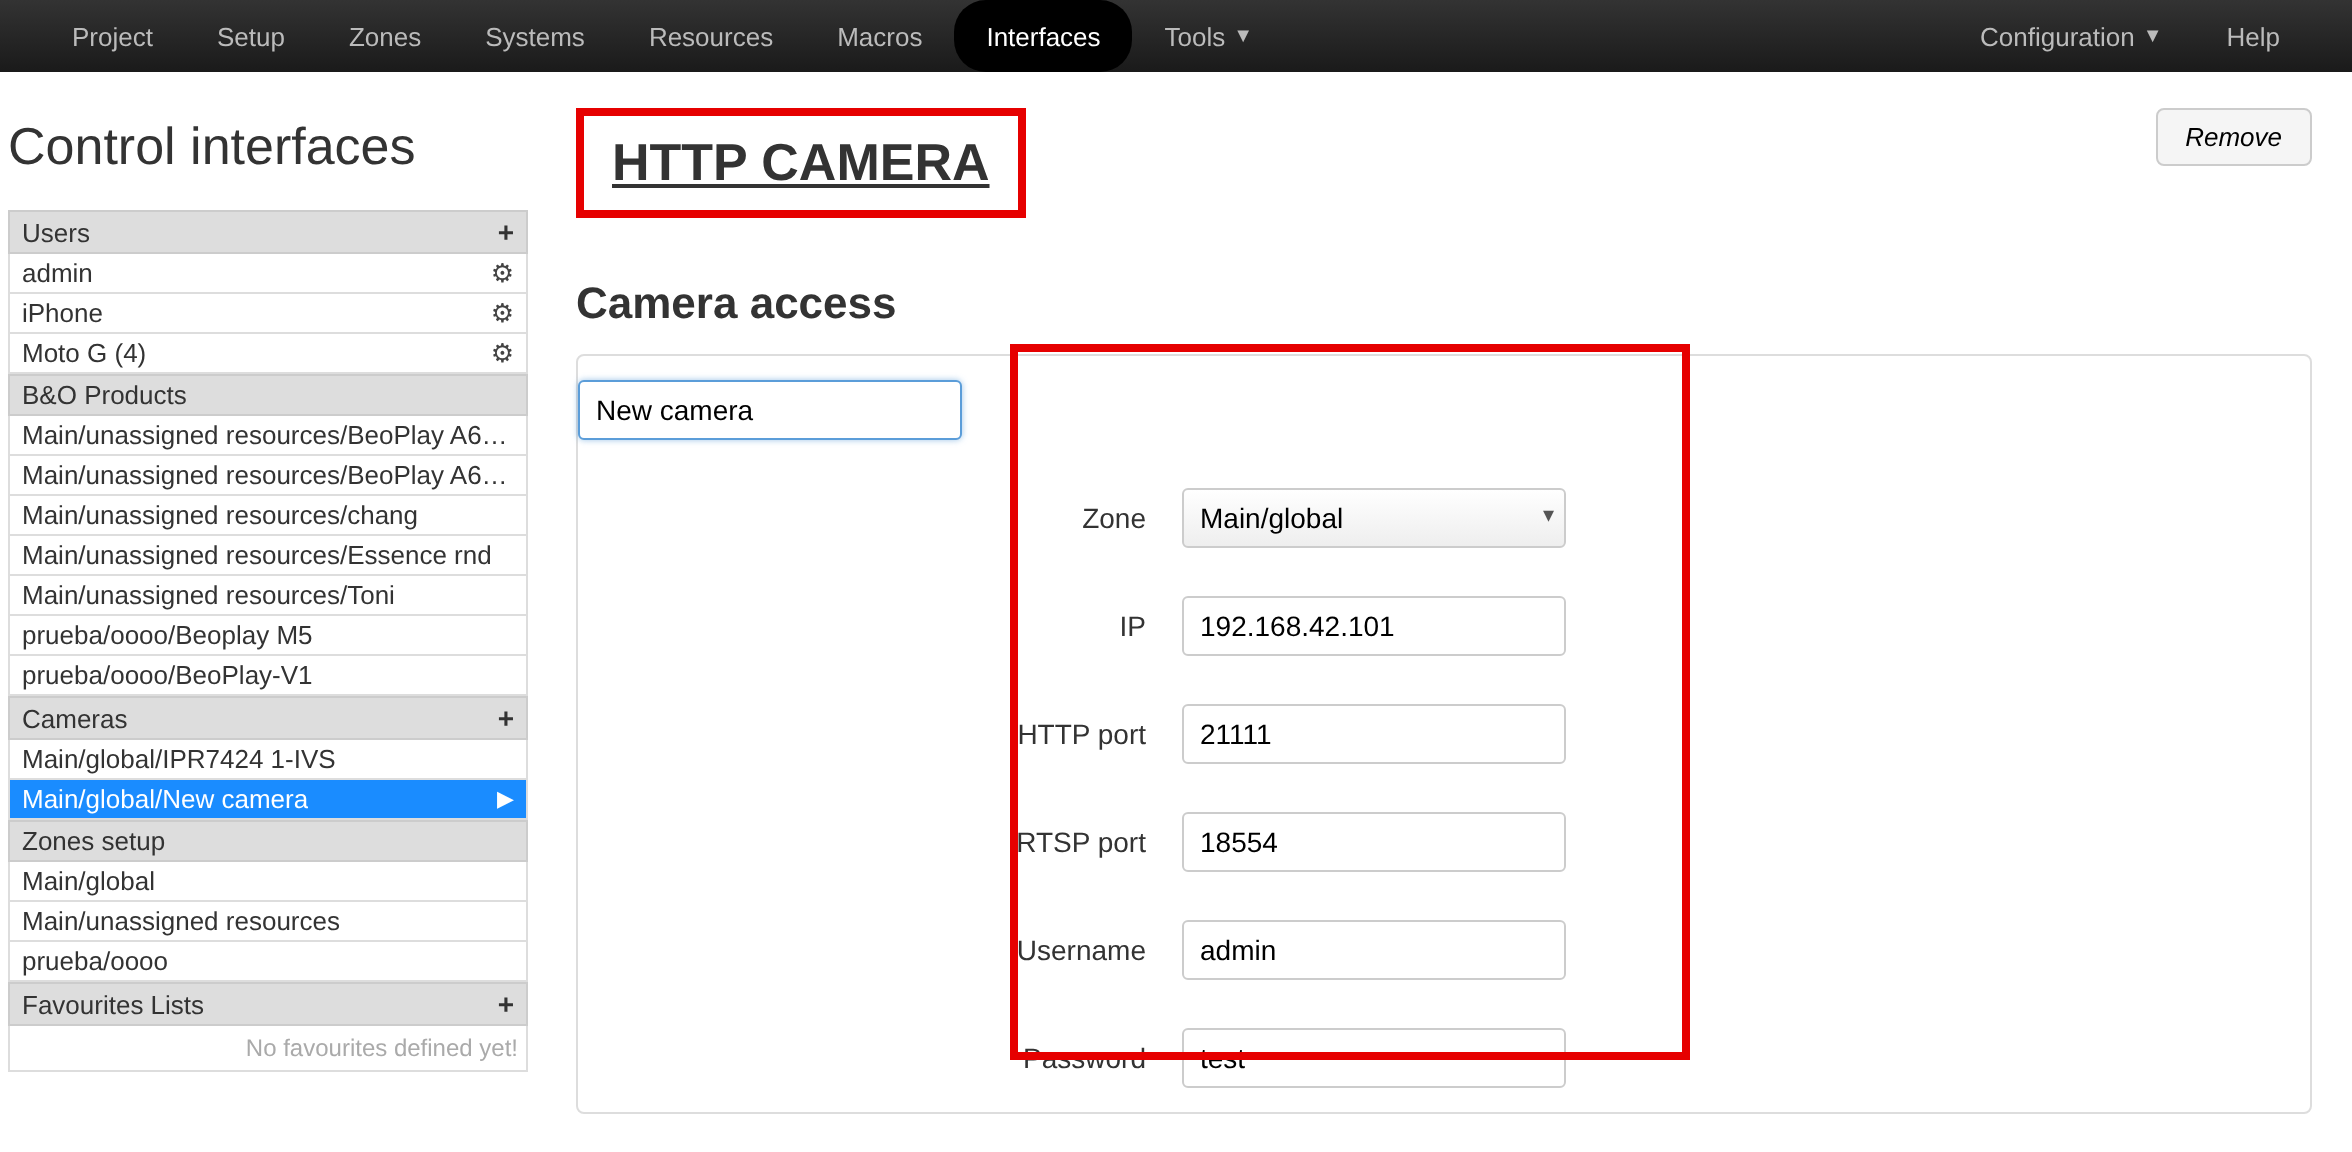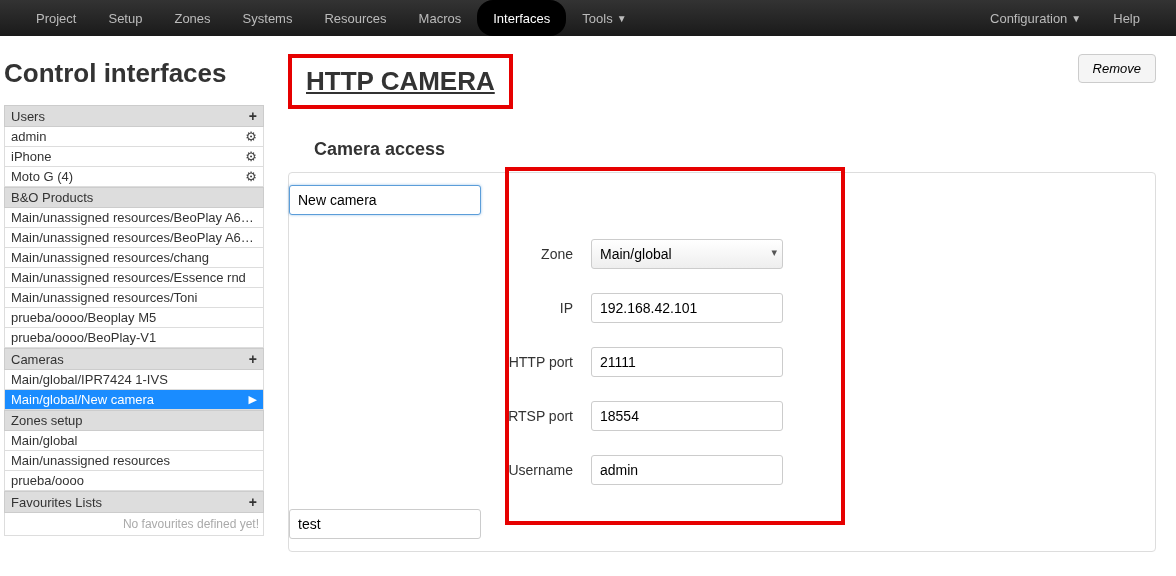--- a/index.html
+++ b/index.html
@@ -12,38 +12,38 @@
   .nav-right { display: flex; margin-right: 20px; }
   .nav-item { color: #bbb; padding: 0 16px; display: flex; align-items: center; cursor: pointer; font-size: 13px; }
   .nav-item.active { background: #000; color: #fff; border-radius: 16px; }
   .caret { margin-left: 4px; font-size: 10px; }
   
   
   .main { display: flex; padding: 10px 0 0 0; }
   
   
   .sidebar { width: 268px; padding: 0 4px; }
-  .sidebar-title { font-size: 26px; font-weight: bold; margin: 12px 0 16px 0; }
+  .sidebar-title { font-size: 26px; font-weight: normal; margin: 12px 0 16px 0; }
   .group-header { background: #ddd; border: 1px solid #ccc; padding: 2px 6px; font-size: 13px; display: flex; align-items: center; justify-content: space-between; }
   .plus { font-weight: bold; font-size: 14px; cursor: pointer; }
   .list-item { border: 1px solid #ddd; border-top: none; padding: 2px 6px; font-size: 13px; display: flex; align-items: center; justify-content: space-between; cursor: pointer; background: #fff; white-space: nowrap; overflow: hidden; text-overflow: ellipsis; }
   .list-item span:first-child { overflow: hidden; text-overflow: ellipsis; }
   .list-item.selected { background: #1a8cff; color: #fff; }
   .gear { font-size: 13px; color: #444; cursor: pointer; }
   .arrow { font-size: 11px; }
   .no-fav { text-align: right; color: #aaa; font-size: 12px; padding: 4px; border: 1px solid #ddd; border-top: none; }
   
   
   .content { flex: 1; padding: 0 20px 20px 20px; }
   .title-row { display: flex; align-items: flex-start; justify-content: space-between; margin: 8px 0 30px 0; }
   .title-box { border: 4px solid #e60000; padding: 8px 14px; text-decoration: underline; }
   .title-box h1 { font-size: 26px; font-weight: bold; color: #333; }
   .btn-remove { background: #f5f5f5; border: 1px solid #ccc; border-radius: 4px; padding: 6px 14px; font-size: 13px; cursor: pointer; font-style: italic; }
   
-  .section-title { font-size: 18px; font-weight: bold; margin-bottom: 12px; margin-left: 26px; }
+  .section-title { font-size: 22px; font-weight: bold; margin-bottom: 12px; }
   .panel { border: 1px solid #ddd; border-radius: 4px; padding: 0; position: relative; }
   .frame-red { position: absolute; left: 216px; top: -6px; width: 340px; height: 358px; border: 4px solid #e60000; pointer-events: none; z-index: 2; }
   
   .form-row { display: flex; align-items: center; padding: 12px 0; }
   .form-label { width: 302px; text-align: right; padding-right: 18px; font-size: 14px; }
   .form-input { width: 192px; }
   .form-input input, .form-input select { width: 100%; height: 30px; padding: 4px 8px; border: 1px solid #ccc; border-radius: 3px; font-size: 14px; background: #fff; }
   .form-input input.focused { border-color: #5b9dd9; box-shadow: 0 0 3px rgba(91,157,217,0.6); outline: none; }
   .form-input select { appearance: none; background: linear-gradient(to bottom,#fff,#eee); }
   .select-wrap { position: relative; }
@@ -183,17 +183,18 @@
       </div>
       <div class="form-row">
         <div class="form-label">RTSP port</div>
         <div class="form-input"><input value="18554" style=""></div>
       </div>
       <div class="form-row">
         <div class="form-label">Username</div>
         <div class="form-input"><input value="admin" style=""></div>
       </div>
       <div class="form-row">
+        <div class="form-label">Password</div>
         <div class="form-input"><input value="test" style=""></div>
       </div>
     </div>
   </div>
 </div>
 
 </body></html>

